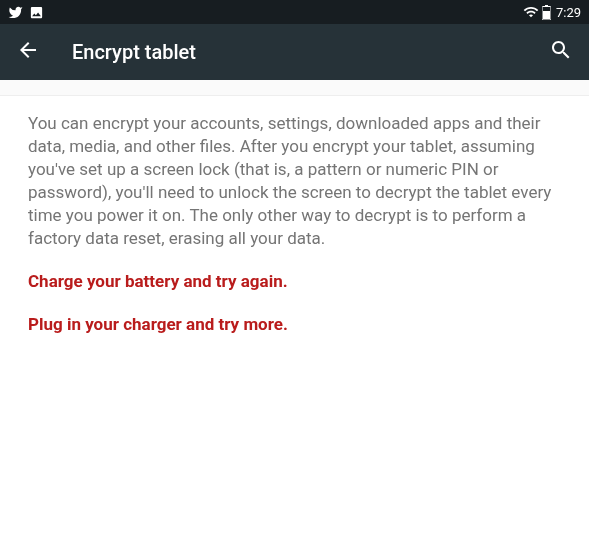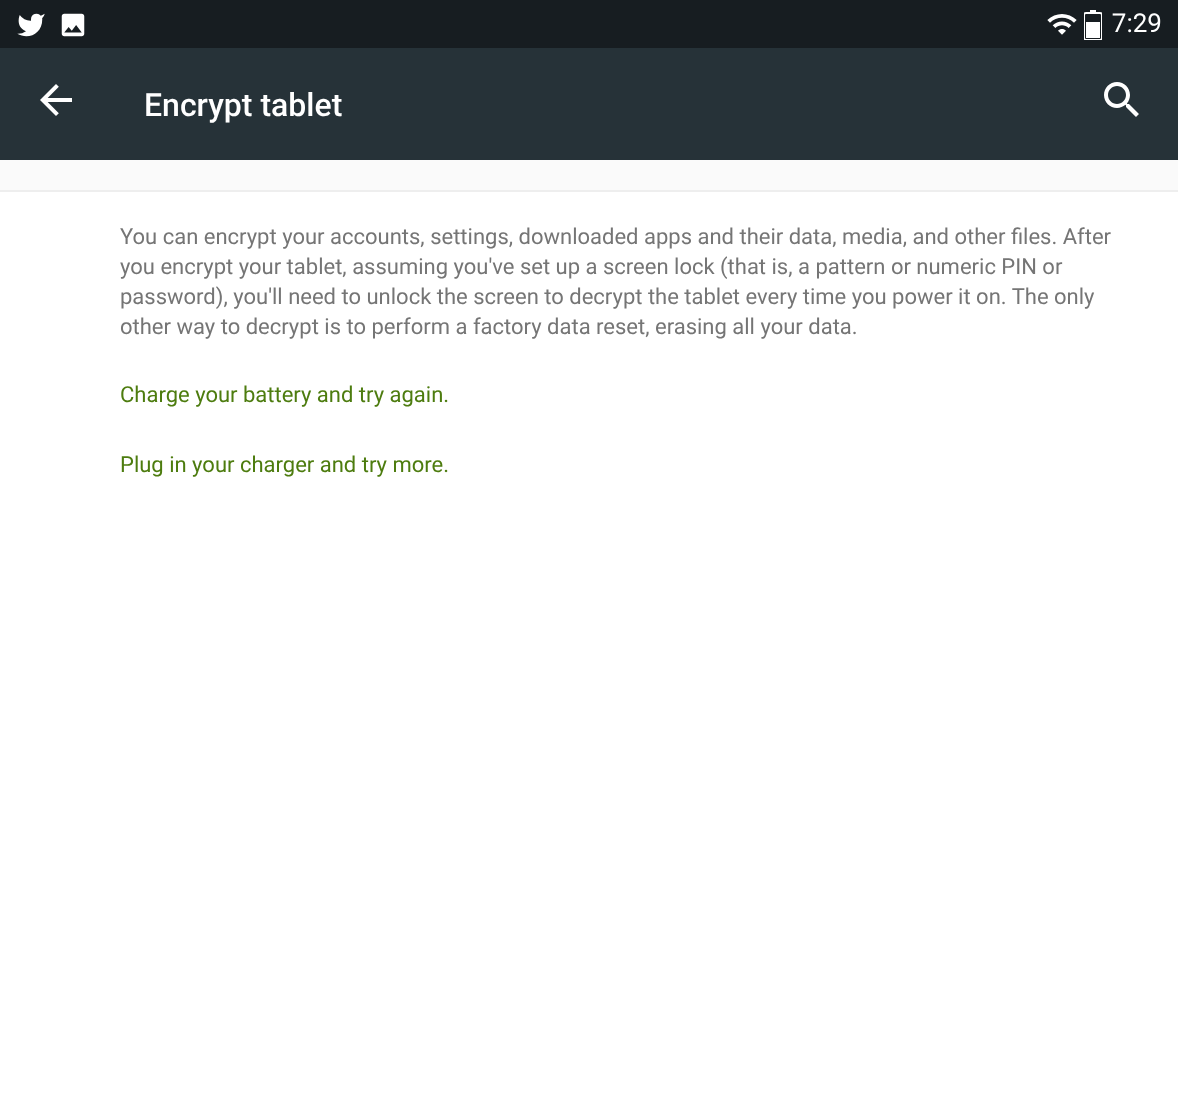--- a/index.html
+++ b/index.html
@@ -55,51 +55,50 @@
     .back-button {
       display: flex;
       align-items: center;
       justify-content: center;
       width: 24px;
       height: 24px;
       margin-right: 32px;
       cursor: pointer;
     }
     .app-title {
-      font-size: 16px;
+      font-size: 20px;
       font-weight: 500;
       flex: 1;
       color: #ffffff;
     }
     .search-button {
       display: flex;
       align-items: center;
       justify-content: center;
       width: 24px;
       height: 24px;
       cursor: pointer;
     }
     .divider-area {
       height: 16px;
       background: #fafafa;
       border-bottom: 1px solid #eeeeee;
     }
     .content {
-      padding: 16px 16px;
+      padding: 16px 28px;
       color: #757575;
-      font-size: 11px;
+      font-size: 17px;
       line-height: 1.35;
-      margin-left: 44px;
     }
     .paragraph {
       margin-bottom: 20px;
     }
     .bold-text {
-      font-weight: 400;
-      color: #4d7c0f;
+      font-weight: 700;
+      color: #b91c1c;
       margin-bottom: 20px;
       display: block;
     }
   </style>
 </head>
 <body>
 
 <div class="status-bar">
   <div class="status-left">
     <span class="status-icon">

